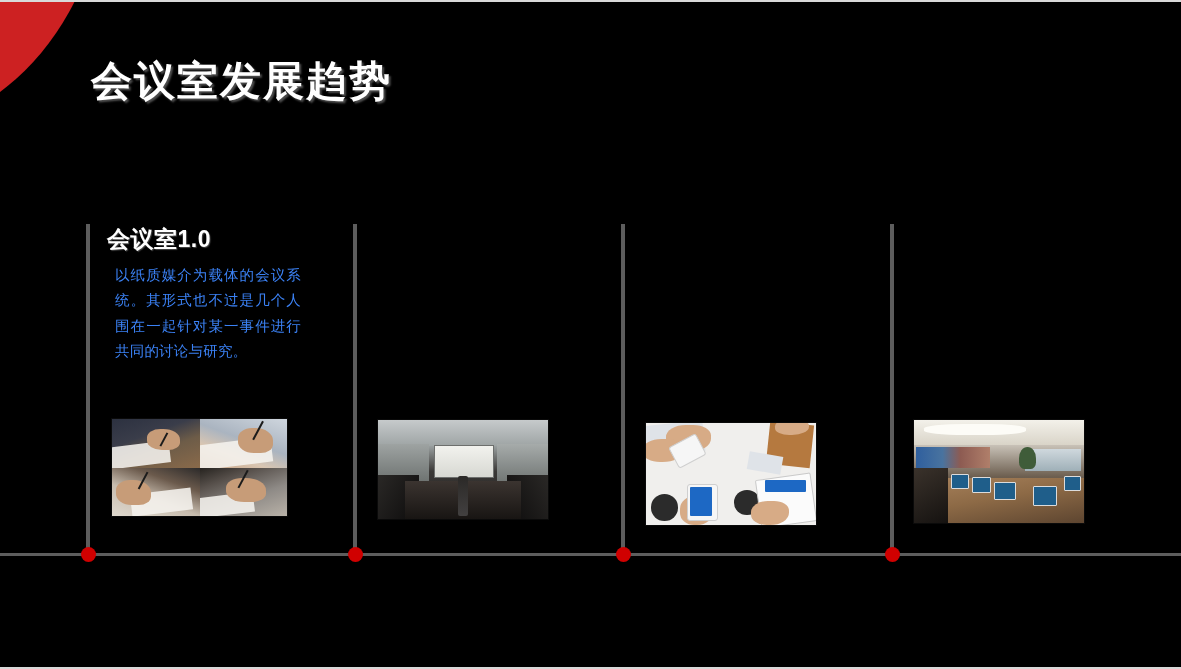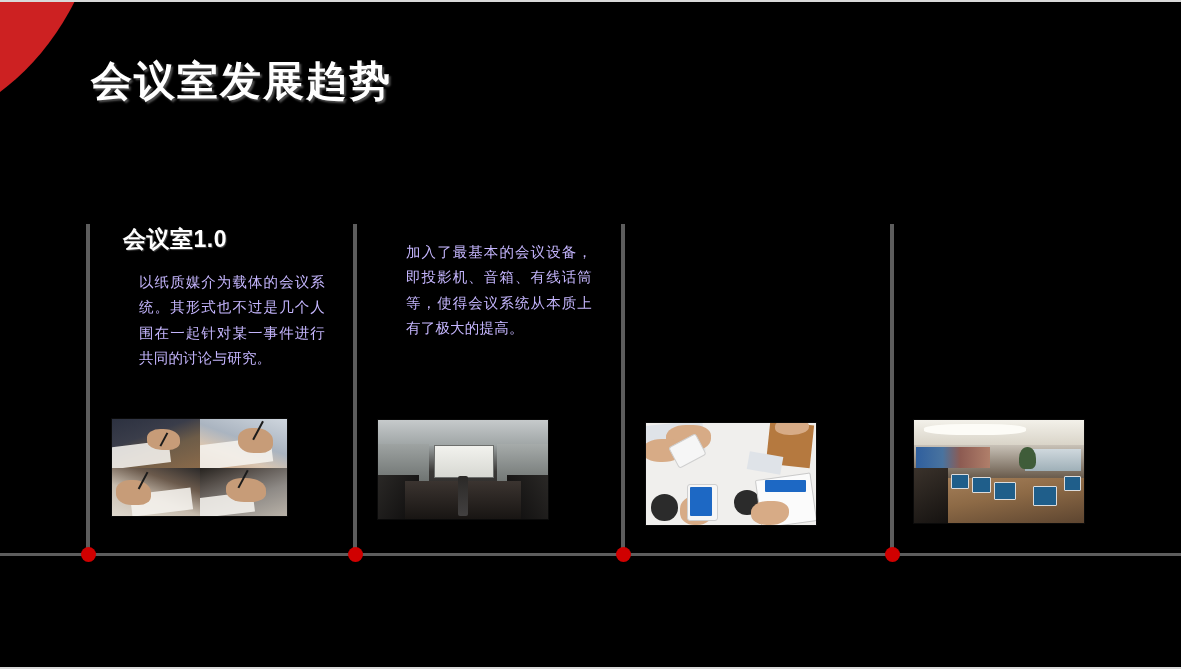--- a/index.html
+++ b/index.html
@@ -74,40 +74,40 @@
   .col-rule {
     position: absolute;
     left: 0;
     top: 0;
     width: 4px;
     height: 330px;
     background: #5d5d5d;
   }
   .col-inner {
     position: absolute;
-    left: 37px;
+    left: 21px;
     top: 0;
     width: 200px;
   }
   .col-heading {
     font-size: 23px;
     font-weight: bold;
     color: #ffffff;
     letter-spacing: 0.5px;
     line-height: 30px;
     margin: 0 0 9px 0;
     text-shadow: 1px 1px 1px rgba(130,130,130,0.55);
     white-space: nowrap;
   }
   .col-body {
     font-size: 14.5px;
-    color: #c4b5fd;
+    color: #3b82f6;
     line-height: 25.4px;
     letter-spacing: 0.2px;
-    margin: 16px;
+    margin: 8px;
     width: 186px;
     text-align: justify;
   }
 
   
   .photo {
     position: absolute;
     overflow: hidden;
     background: #111;
   }
@@ -200,21 +200,20 @@
     <div class="col-rule"></div>
     <div class="col-inner">
       <div class="col-heading">会议室1.0</div>
       <div class="col-body">以纸质媒介为载体的会议系统。其形式也不过是几个人围在一起针对某一事件进行共同的讨论与研究。</div>
     </div>
   </div>
 
   <div class="col" style="left:353px;">
     <div class="col-rule"></div>
     <div class="col-inner">
-      <div class="col-body">加入了最基本的会议设备，即投影机、音箱、有线话筒等，使得会议系统从本质上有了极大的提高。</div>
     </div>
   </div>
 
   <div class="col" style="left:621px;">
     <div class="col-rule"></div>
     <div class="col-inner">
     </div>
   </div>
 
   <div class="col" style="left:890px;">

